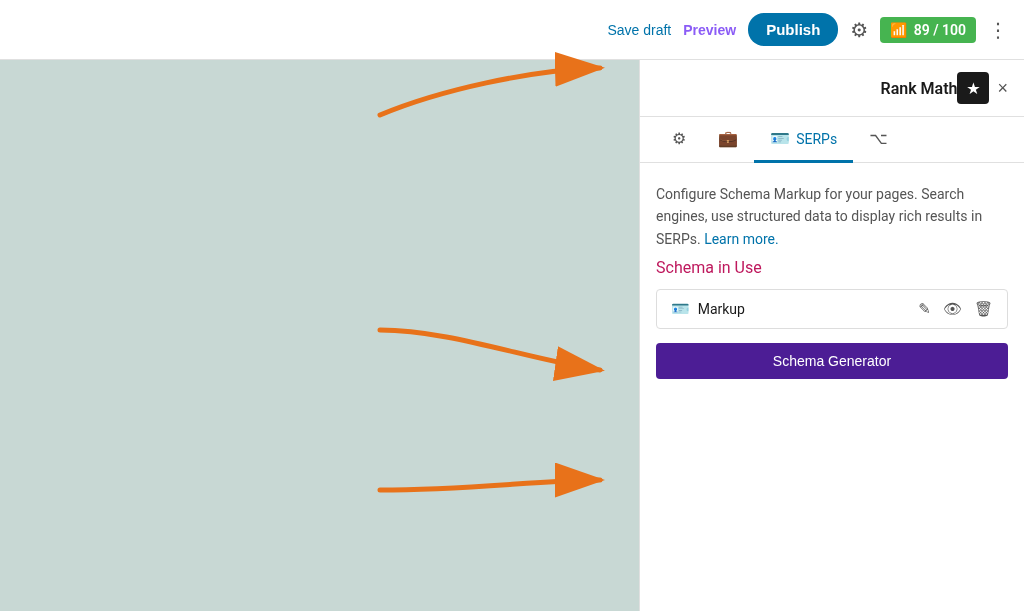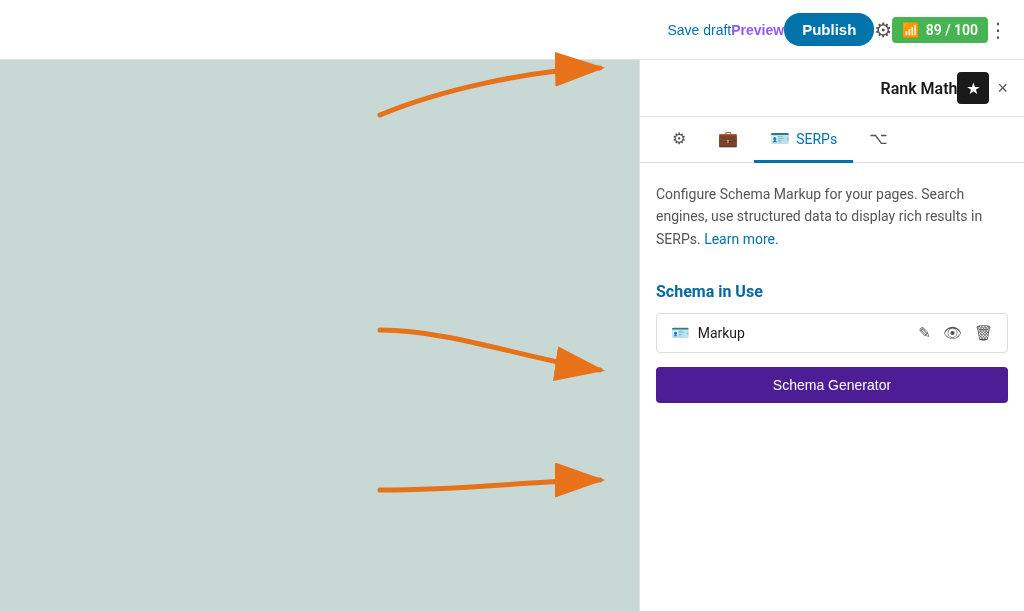--- a/index.html
+++ b/index.html
@@ -14,21 +14,21 @@
 
     
     .toolbar {
       display: flex;
       align-items: center;
       justify-content: flex-end;
       padding: 0 16px;
       height: 60px;
       background: #fff;
       border-bottom: 1px solid #e0e0e0;
-      gap: 0;
+      gap: 12px;
     }
     .toolbar-save-draft {
       color: #0073aa;
       background: none;
       border: none;
       cursor: pointer;
       font-size: 14px;
     }
     .toolbar-preview {
       color: #8b5cf6;
@@ -166,31 +166,31 @@
     
     .panel-body {
       flex: 1;
       padding: 20px 16px;
       overflow-y: auto;
     }
     .panel-description {
       font-size: 14px;
       color: #555;
       line-height: 1.6;
-      margin-bottom: 32px;
+      margin-bottom: 8px;
     }
     .panel-description a {
       color: #0073aa;
       text-decoration: none;
     }
 
     .schema-in-use-title {
       font-size: 16px;
-      font-weight: 700;
-      color: #0369a1;
+      font-weight: 400;
+      color: #be185d;
       margin-bottom: 12px;
     }
 
     
     .schema-item {
       border: 1px solid #ddd;
       border-radius: 4px;
       padding: 10px 14px;
       display: flex;
       align-items: center;

